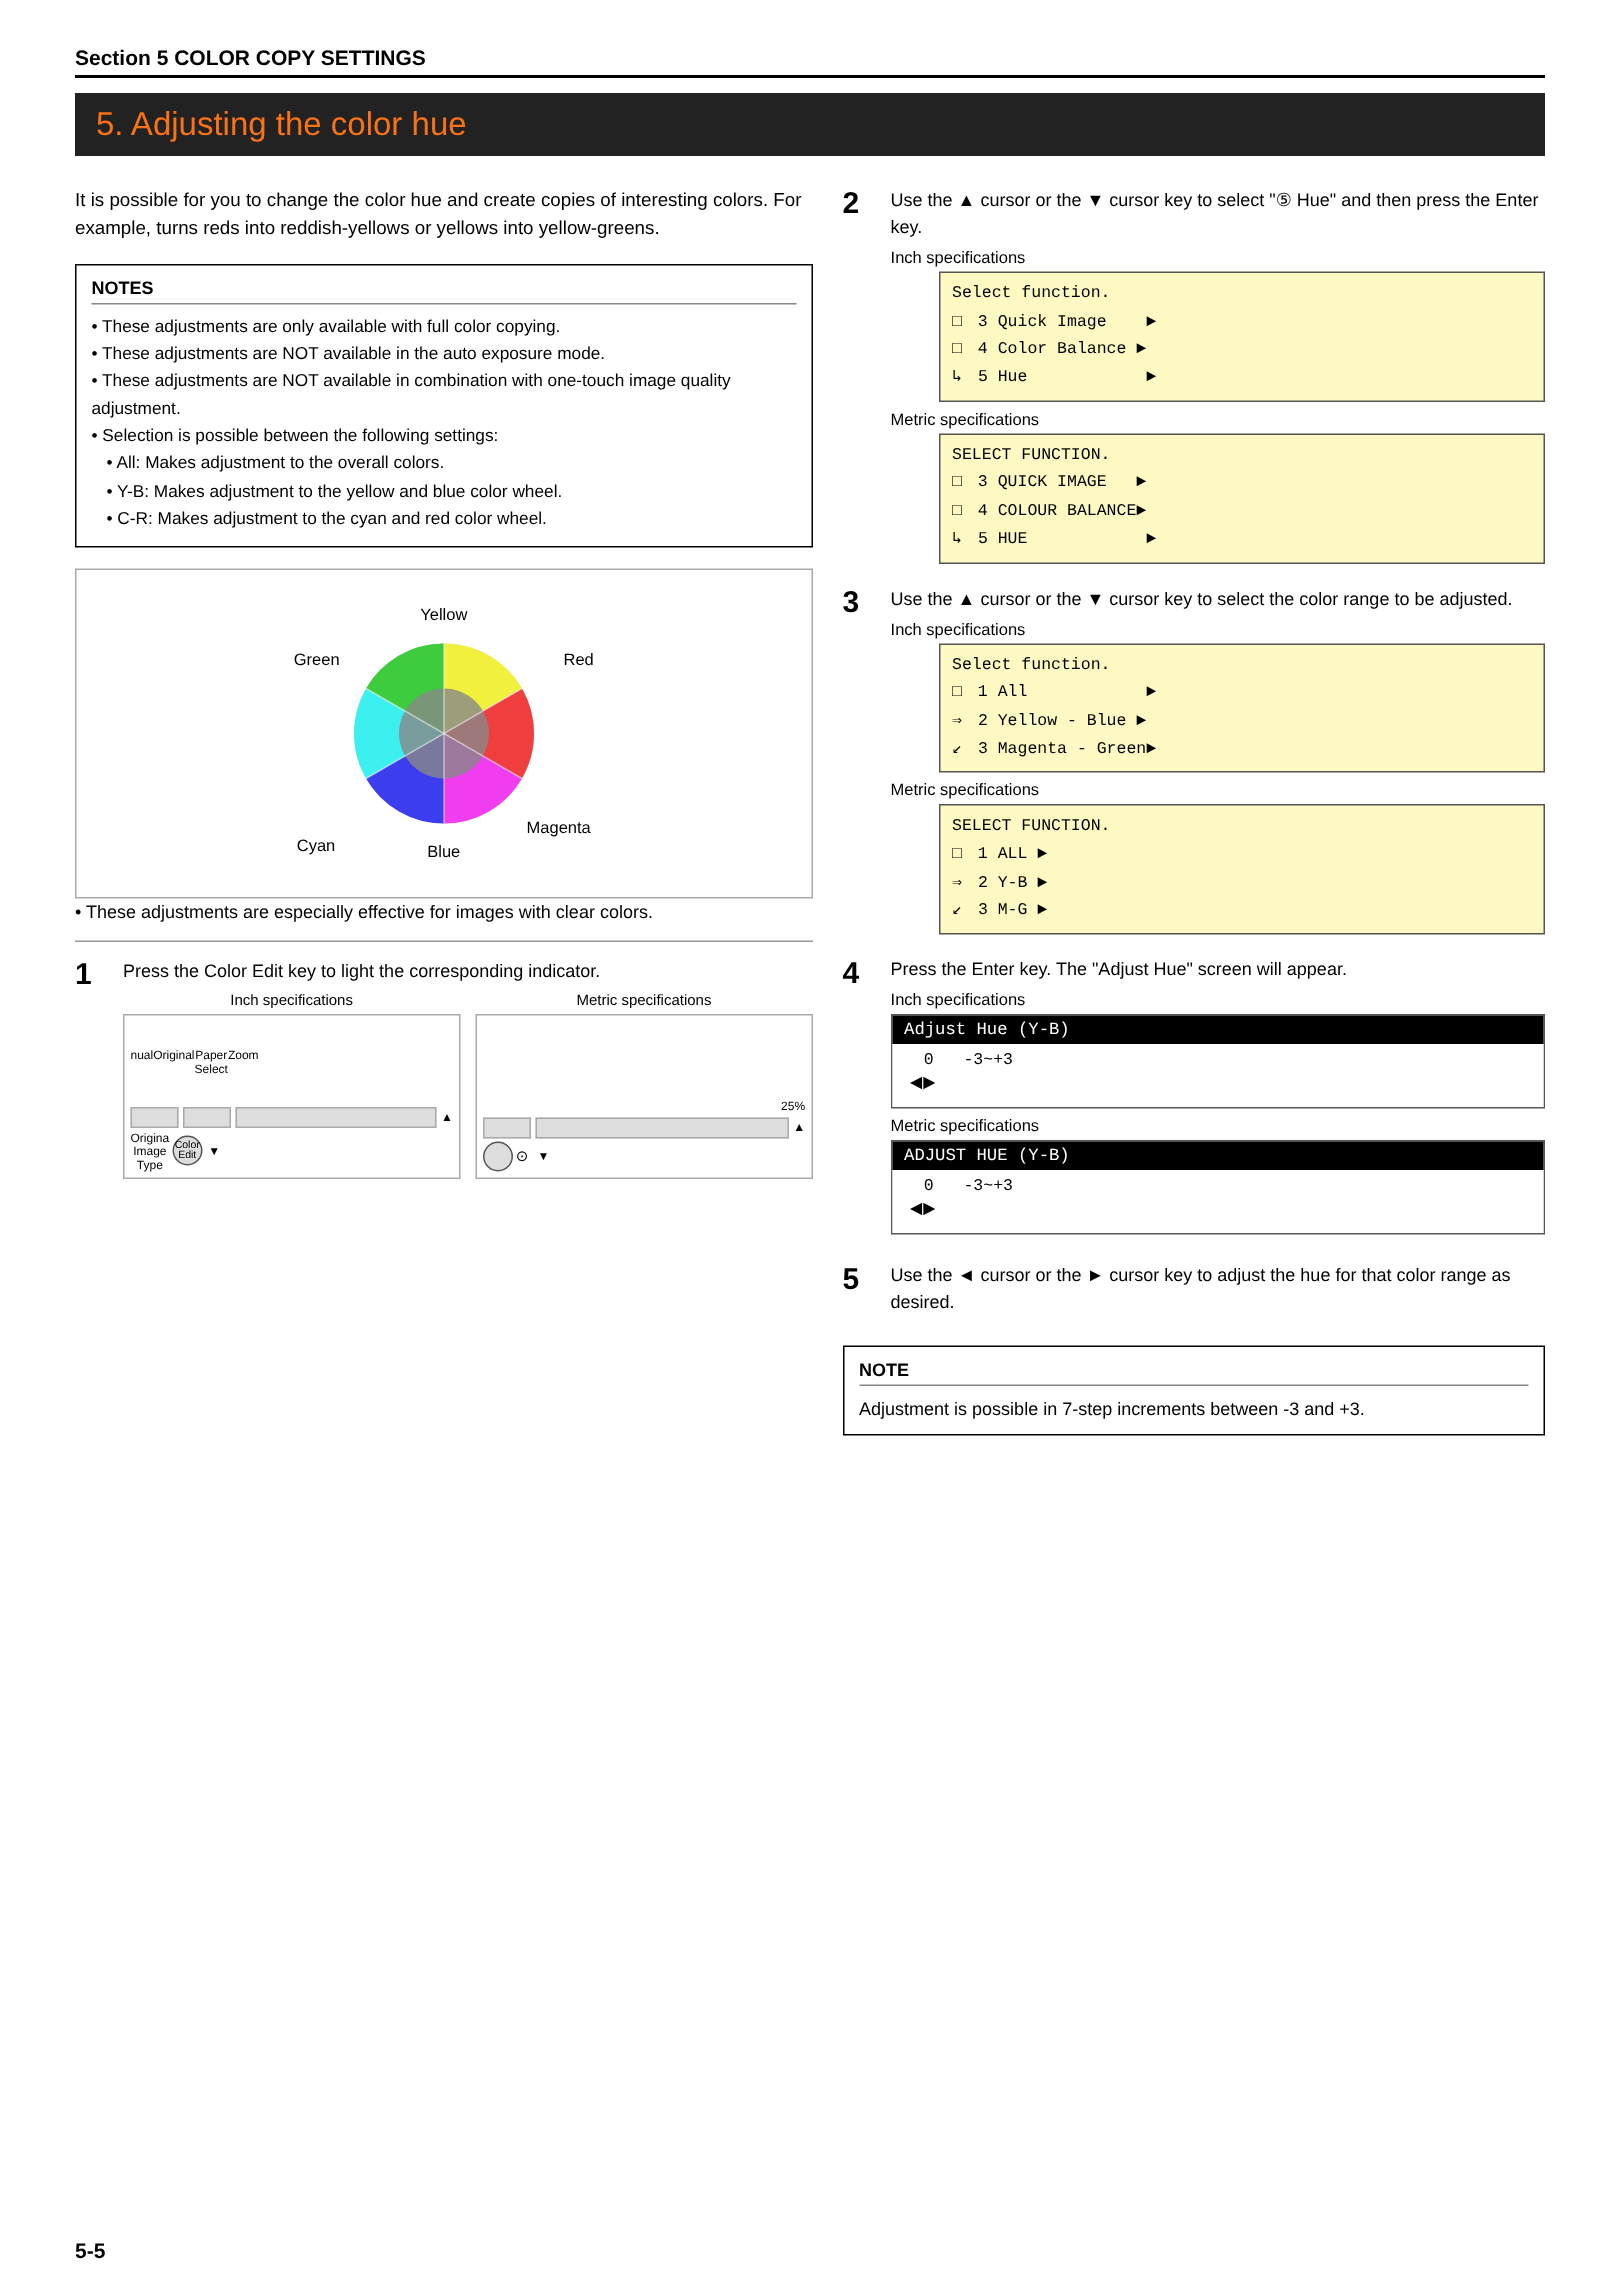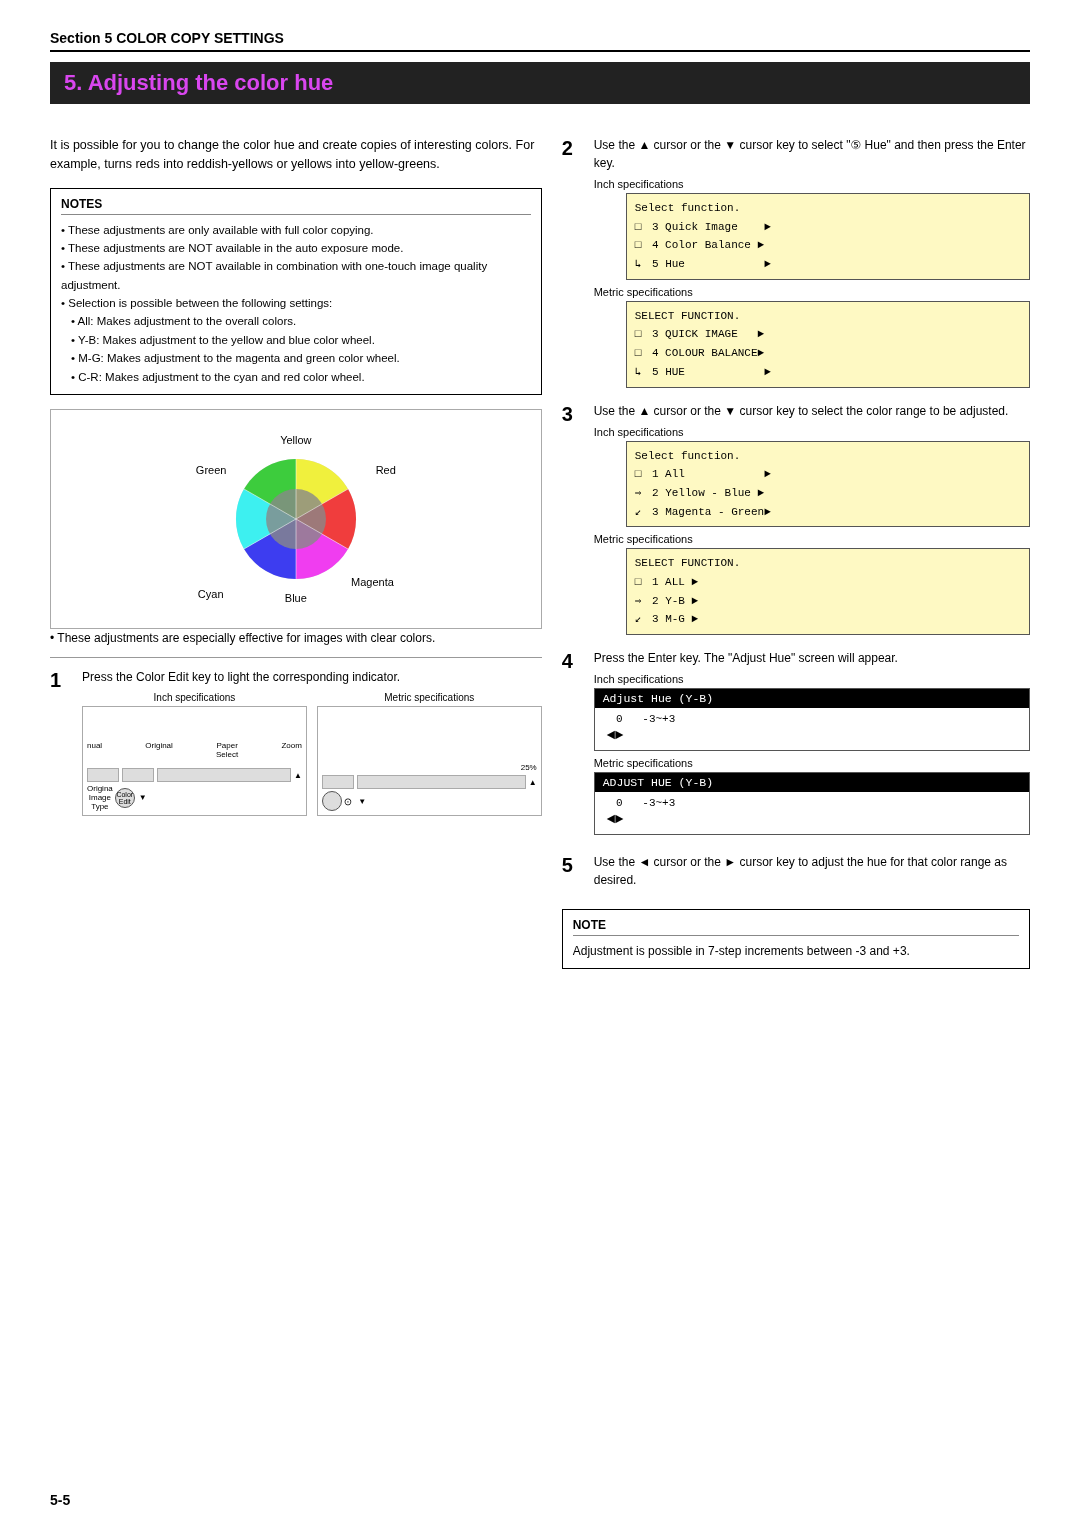--- a/index.html
+++ b/index.html
@@ -14,25 +14,25 @@
     }
     .section-header {
       font-size: 14px;
       font-weight: bold;
       border-bottom: 2px solid #000;
       padding-bottom: 4px;
       margin-bottom: 10px;
     }
     .page-title {
       background: #222;
-      color: #d946ef;
+      color: #f97316;
       font-size: 22px;
-      font-weight: bold;
+      font-weight: normal;
       padding: 8px 14px;
-      margin-bottom: 32px;
+      margin-bottom: 20px;
     }
     .two-col {
       display: flex;
       gap: 20px;
     }
     .col-left {
       flex: 1.05;
     }
     .col-right {
       flex: 1;
@@ -223,21 +223,20 @@
 
     <div class="notes-box">
       <div class="notes-title">NOTES</div>
       <ul class="notes-list">
         <li>These adjustments are only available with full color copying.</li>
         <li>These adjustments are NOT available in the auto exposure mode.</li>
         <li>These adjustments are NOT available in combination with one-touch image quality adjustment.</li>
         <li>Selection is possible between the following settings:</li>
         <li style="list-style:none;padding-left:10px;">All: Makes adjustment to the overall colors.</li>
         <li style="list-style:none;padding-left:10px;">Y-B: Makes adjustment to the yellow and blue color wheel.</li>
-        <li style="list-style:none;padding-left:10px;">M-G: Makes adjustment to the magenta and green color wheel.</li>
         <li style="list-style:none;padding-left:10px;">C-R: Makes adjustment to the cyan and red color wheel.</li>
       </ul>
     </div>
 
     <div class="color-wheel-container">
       <div class="color-wheel-wrap">
         <span class="cw-label cw-yellow">Yellow</span>
         <span class="cw-label cw-red">Red</span>
         <span class="cw-label cw-magenta">Magenta</span>
         <span class="cw-label cw-blue">Blue</span>
@@ -269,21 +268,21 @@
 
     <div class="step">
       <div class="step-num">1</div>
       <div class="step-content">
         <p class="step-text">Press the Color Edit key to light the corresponding indicator.</p>
         <div class="panel-diagram">
           <div style="flex:1; text-align:center;">
             <div class="panel-spec-label">Inch specifications</div>
             <div class="panel-box">
 
-              <div style="display:flex; justify-content:space-between; font-size:8px; margin-bottom:9px;">
+              <div style="display:flex; justify-content:flex-start; font-size:8px; margin-bottom:21px;">
                 <span>nual</span>
                   <span>Original</span>
                   <span>Paper<br>Select</span>
                   <span>Zoom</span>
               </div>
               <div style="display:flex; gap:3px; align-items:center; margin-bottom:2px;">
                 <div style="border:1px solid #aaa; width:32px; height:14px; background:#ddd;"></div>
                 <div style="border:1px solid #aaa; width:32px; height:14px; background:#ddd;"></div>
                 <div style="border:1px solid #aaa; flex:1; height:14px; background:#ddd;"></div>
                 <div style="font-size:8px;">▲</div>

